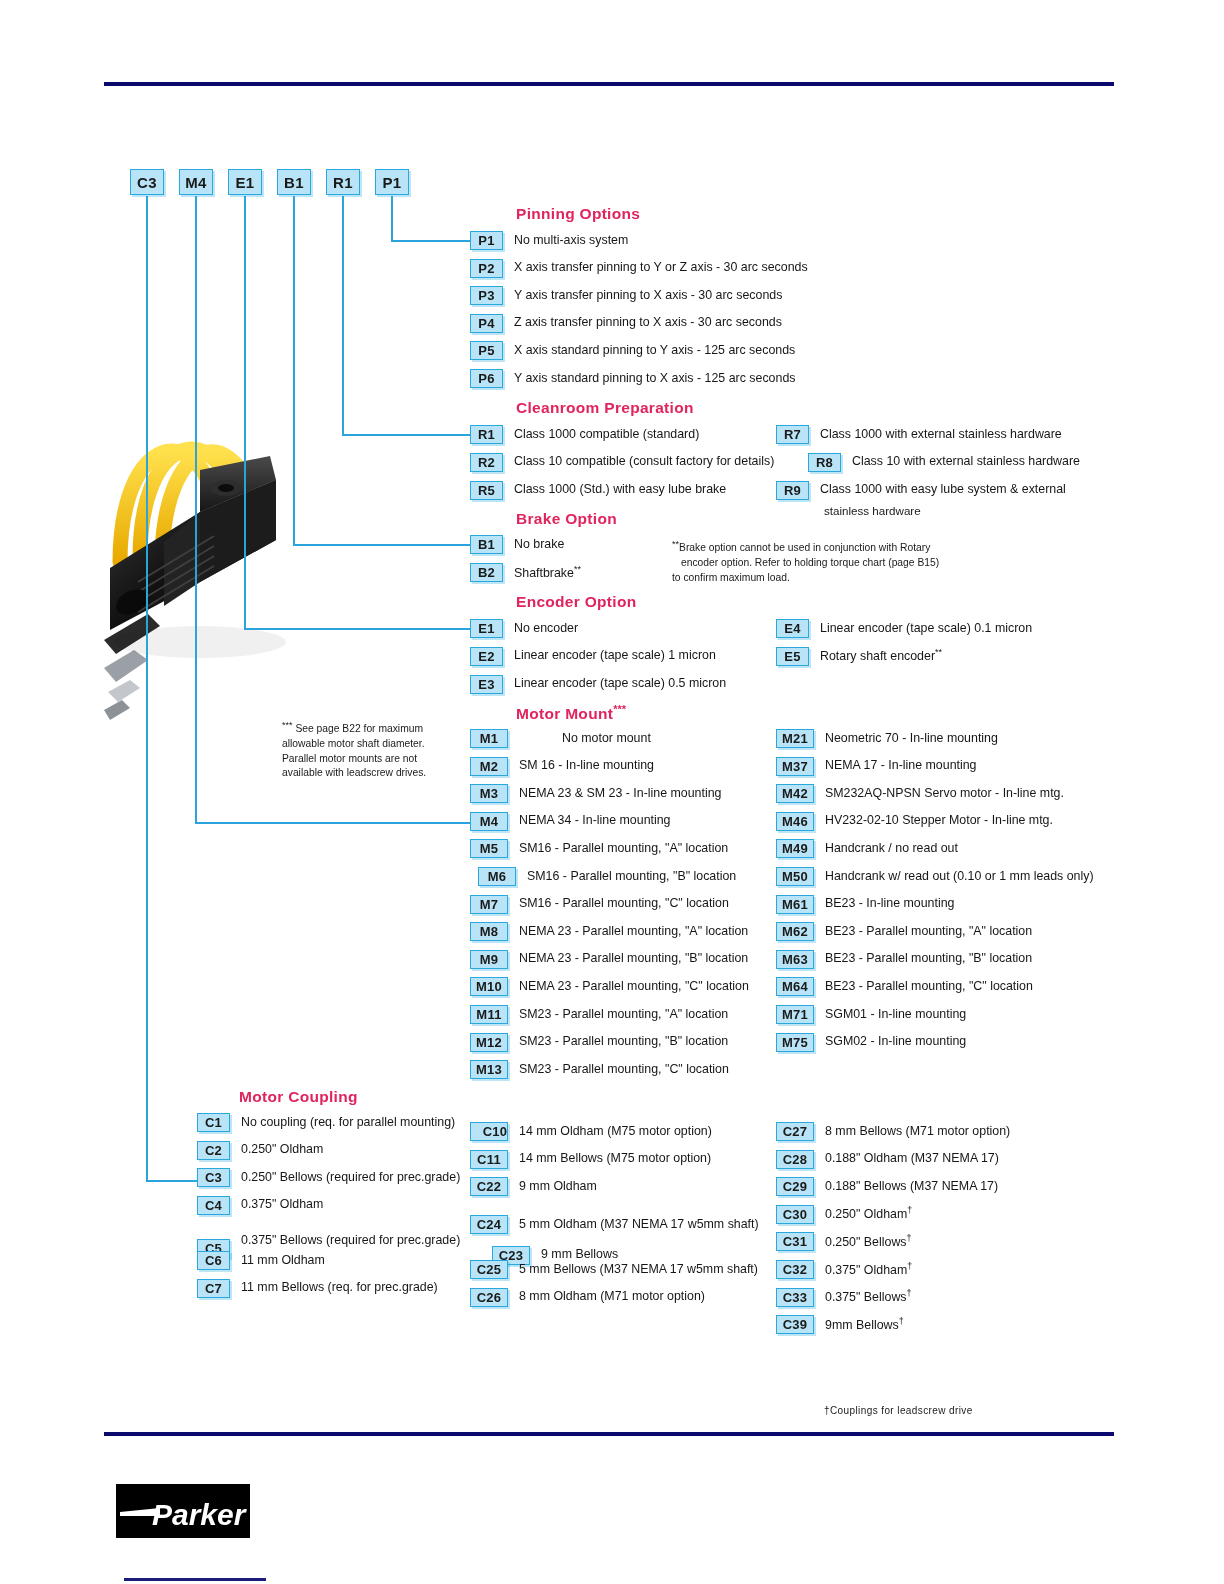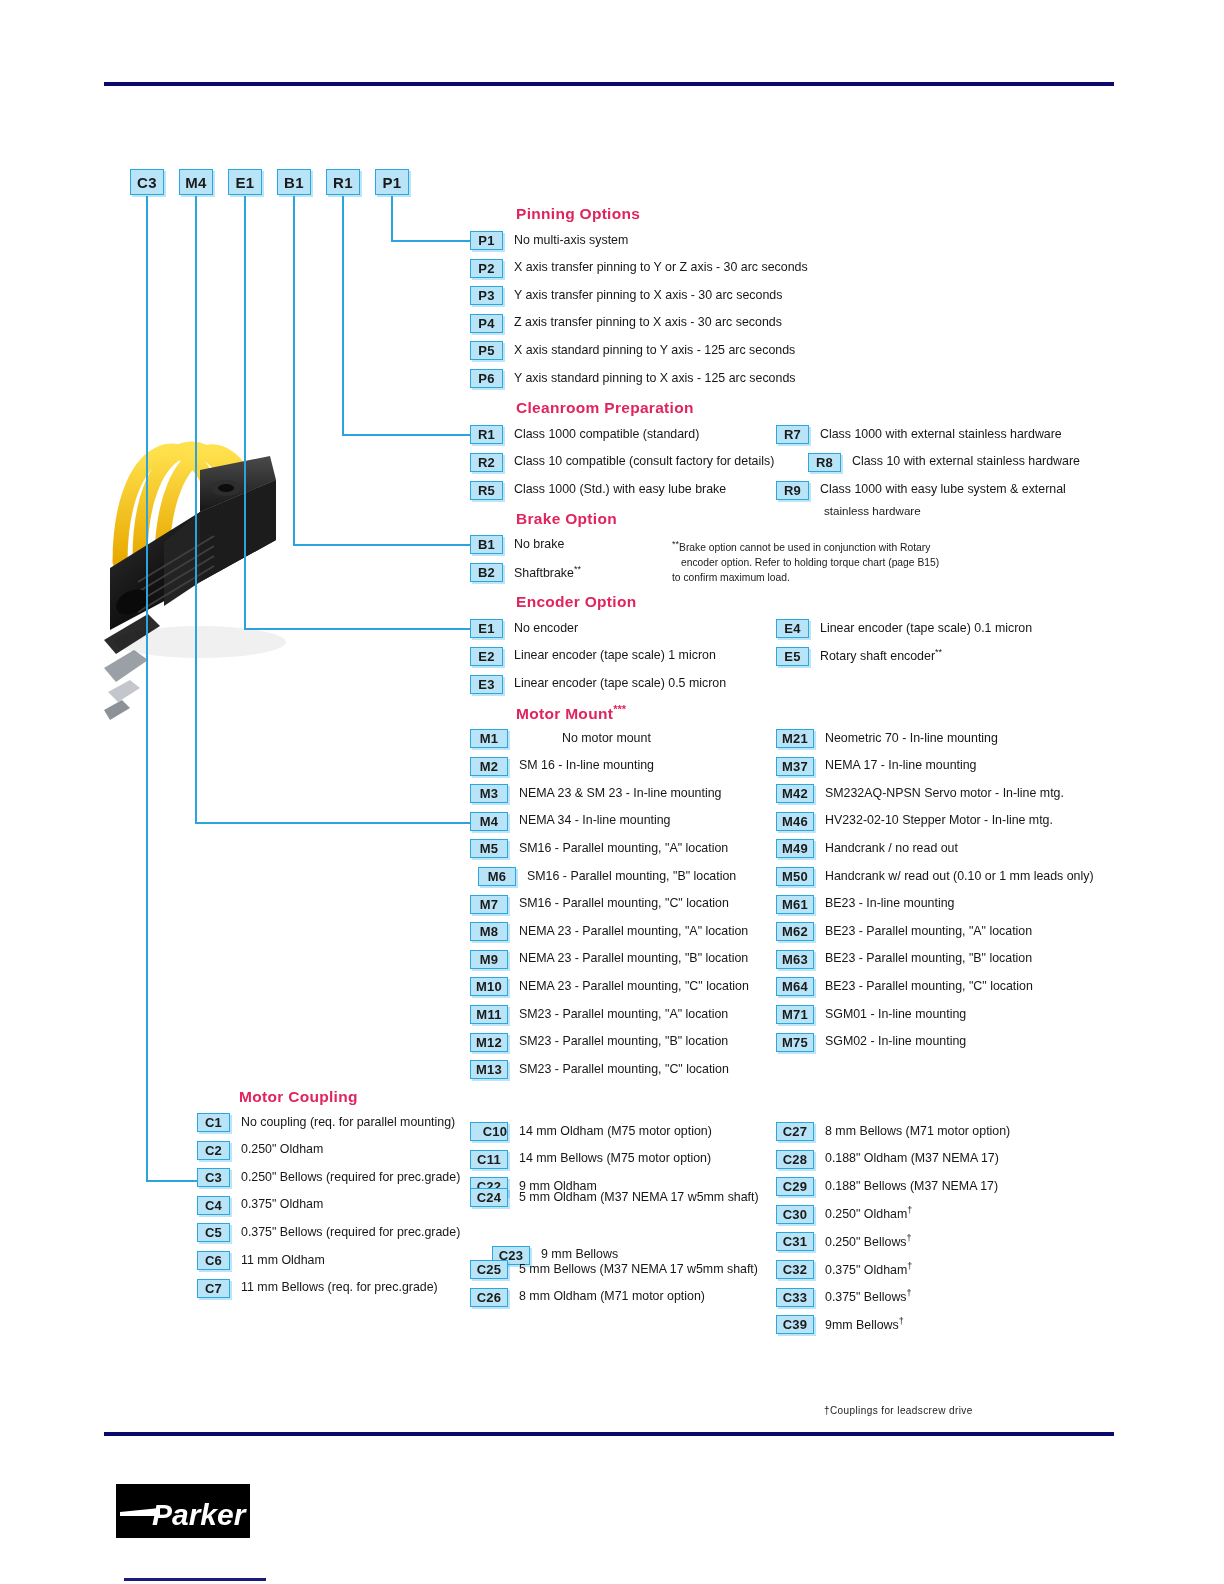--- a/index.html
+++ b/index.html
@@ -381,21 +381,21 @@
       </div>
       <div class="row" style="left: 197px; top: 1168.2px;">
         <div class="codebox optbox" style="position: relative;">C3</div>
         <div class="lbl">0.250" Bellows (required for prec.grade)</div>
       </div>
       <div class="row" style="left: 197px; top: 1195.8px;">
         <div class="codebox optbox" style="position: relative;">C4</div>
         <div class="lbl">0.375" Oldham</div>
       </div>
       <div class="row" style="left: 197px; top: 1223.4px;">
-        <div class="codebox optbox" style="position: relative;">C5</div>
+        <div class="codebox optbox" style="position: relative; margin-top: 16px;">C5</div>
         <div class="lbl">0.375" Bellows (required for prec.grade)</div>
       </div>
       <div class="row" style="left: 197px; top: 1251px;">
         <div class="codebox optbox" style="position: relative;">C6</div>
         <div class="lbl">11 mm Oldham</div>
       </div>
       <div class="row" style="left: 197px; top: 1278.6px;">
         <div class="codebox optbox" style="position: relative;">C7</div>
         <div class="lbl">11 mm Bellows (req. for prec.grade)</div>
       </div>
@@ -410,21 +410,21 @@
         <div class="lbl">14 mm Bellows (M75 motor option)</div>
       </div>
       <div class="row" style="left: 470px; top: 1177.2px;">
         <div class="codebox optbox wide" style="position: relative;">C22</div>
         <div class="lbl">9 mm Oldham</div>
       </div>
       <div class="row" style="left: 492px; top: 1204.8px; margin-top: 41px;">
         <div class="codebox optbox wide" style="position: relative;">C23</div>
         <div class="lbl">9 mm Bellows</div>
       </div>
-      <div class="row" style="left: 470px; top: 1188px;">
+      <div class="row" style="left: 470px; top: 1215px;">
         <div class="codebox optbox wide" style="position: relative;">C24</div>
         <div class="lbl">5 mm Oldham (M37 NEMA 17 w5mm shaft)</div>
       </div>
       <div class="row" style="left: 470px; top: 1260px;">
         <div class="codebox optbox wide" style="position: relative;">C25</div>
         <div class="lbl">5 mm Bellows (M37 NEMA 17 w5mm shaft)</div>
       </div>
       <div class="row" style="left: 470px; top: 1287.6px;">
         <div class="codebox optbox wide" style="position: relative;">C26</div>
         <div class="lbl">8 mm Oldham (M71 motor option)</div>
@@ -466,20 +466,27 @@
     </div>
 
   <div class="note" style="left:824px;top:503px;font-size:11.6px;">stainless hardware</div>
 
   <div class="note" style="left:672px;top:538px;width:320px;">
     <span class="mk">**</span><span>Brake option cannot be used in conjunction with Rotary</span><br>
     <span style="margin-left:9px;display:inline-block">encoder option. Refer to holding torque chart (page B15)</span><br>
     <span>to confirm maximum load.</span>
   </div>
 
+  <div class="note" style="left:282px;top:719px;width:200px;">
+    <span class="mk">***</span>
+    <span>See page B22 for maximum</span><br>
+    <span>allowable motor shaft diameter.</span><br>
+    <span>Parallel motor mounts are not</span><br>
+    <span>available with leadscrew drives.</span>
+  </div>
 
   <div class="note" style="left:824px;top:1404px;font-size:10px;letter-spacing:.4px;">†Couplings for leadscrew drive</div>
 
   <div class="logo">
     <svg width="134" height="54" viewBox="0 0 134 54">
       <rect width="134" height="54" fill="#000"></rect>
       <path d="M4 28 L44 24 L44 32 L4 32 Z" fill="#fff"></path>
       <text x="36" y="41" font-family="'Liberation Sans',sans-serif" font-size="30" font-weight="700" font-style="italic" fill="#fff">Parker</text>
     </svg>
   </div>

